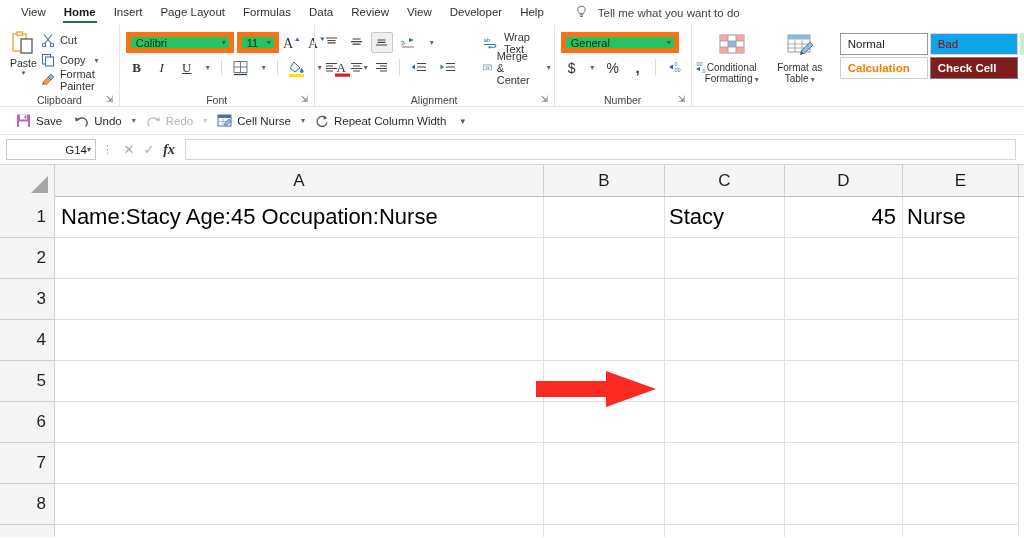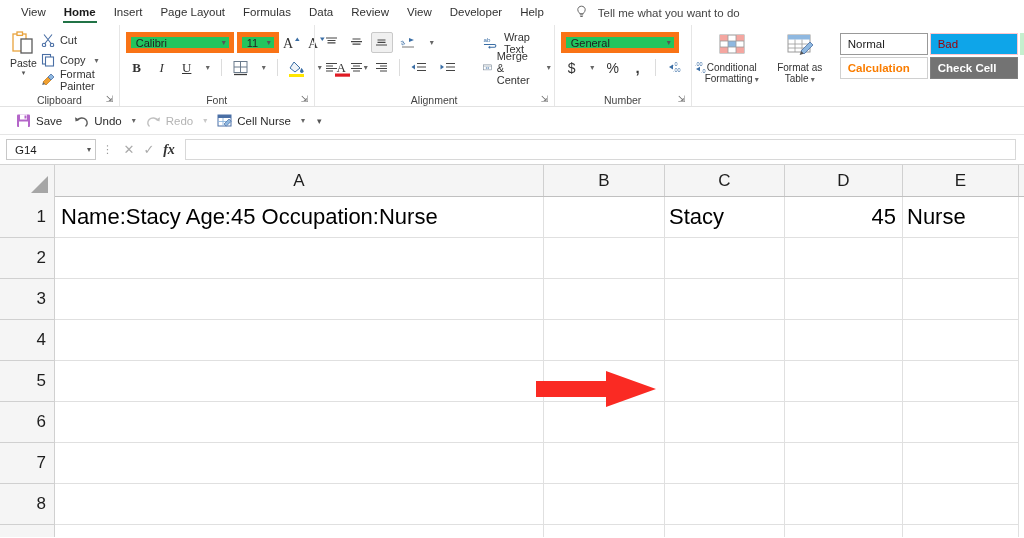--- a/index.html
+++ b/index.html
@@ -162,21 +162,21 @@
     font-size: 11.5px;
     border: 1px solid #d0d0d0;
     background: #fff;
     overflow: hidden;
     white-space: nowrap;
   }
   .cs-normal { border-color:#999; color:#1b1b1b; }
   .cs-bad { background:#0ea5e9; border-color:#ffc7ce; color:#9c0006; }
   .cs-good { background:#c6efce; border-color:#c6efce; color:#006100; }
   .cs-calc { background:#fff; border-color:#d0d0d0; color:#fa7d00; font-weight:bold;}
-  .cs-check { background:#737373; border-color:#7f7f7f; color:#ffffff; font-weight:bold;}
+  .cs-check { background:#7f1d1d; border-color:#7f7f7f; color:#ffffff; font-weight:bold;}
 
   
   .qat {
     height: 28px;
     background: #fff;
     border-bottom: 1px solid #e6e6e6;
     display: flex; align-items: center;
     padding-left: 10px;
     gap: 0px;
     font-size: 11.5px;
@@ -199,21 +199,21 @@
     padding: 0 6px;
     border-bottom: 1px solid #d4d4d4;
   }
   .namebox {
     width: 90px; height: 21px;
     border:1px solid #c8c8c8; background:#fff;
     display:flex; align-items:center;
     padding: 0 4px 0 8px;
     font-size: 11.5px; color:#1b1b1b;
   }
-  .namebox .nv { flex:1; }
+  .namebox .nv { flex:1;text-align:right; }
   .namebox .nc { font-size:8px; color:#555;}
   .fb-dots { color:#9a9a9a; font-size:11px; padding:0 6px; letter-spacing:0; }
   .fb-btn { width:20px; text-align:center; font-size:13px; color:#aaa; }
   .fb-btn.fx { color:#333; font-style:italic; font-family:"Liberation Serif", serif; font-size:14px; font-weight:bold;}
   .fb-input {
     flex:1; height:21px; margin-left:6px; margin-right:2px;
     border:1px solid #d8d8d8; background:#fff;
     font-size:12px; color:#000; padding:0 4px; line-height:19px;
   }
 
@@ -615,20 +615,27 @@
   <div class="qat-item">
     <svg width="15" height="15" viewBox="0 0 15 15">
       <rect x="1" y="2" width="13" height="11" fill="#fff" stroke="#4a6fa5" stroke-width="1"></rect>
       <rect x="1" y="2" width="13" height="3" fill="#4a6fa5"></rect>
       <path d="M1 8.5h13M6 5v8" stroke="#8fb8e0" stroke-width="0.9"></path>
       <path d="M7 11l5-5 2.2 2.2-5 5z" fill="#8fb8e0" stroke="#4a6fa5" stroke-width="0.7"></path>
     </svg>
     <span>Cell Nurse</span>
   </div>
   <span class="qat-caret">▾</span>
+  <div class="qat-item">
+    <svg width="14" height="14" viewBox="0 0 14 14">
+      <path d="M11.2 4.5A5 5 0 1 0 12 8.3" stroke="#5b5b5b" stroke-width="1.3" fill="none"></path>
+      <path d="M8.3 1.2l3.6 2.2-3 2.6z" fill="#5b5b5b"></path>
+    </svg>
+    <span>Repeat Column Width</span>
+  </div>
   <span class="qat-more">▾</span>
 </div>
 
 <div class="fbar">
   <div class="namebox">
     <span class="nv">G14</span>
     <span class="nc">▾</span>
   </div>
   <span class="fb-dots">⋮</span>
   <span class="fb-btn">✕</span>

